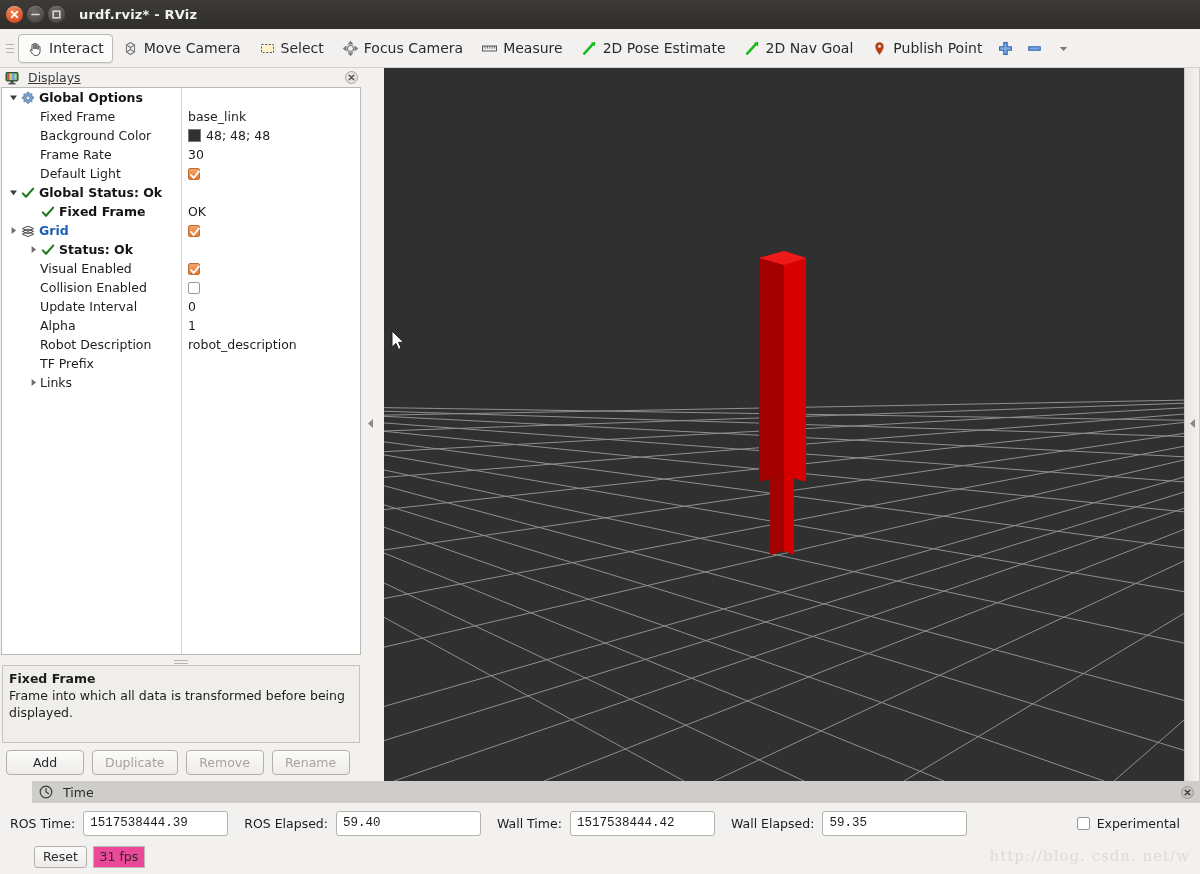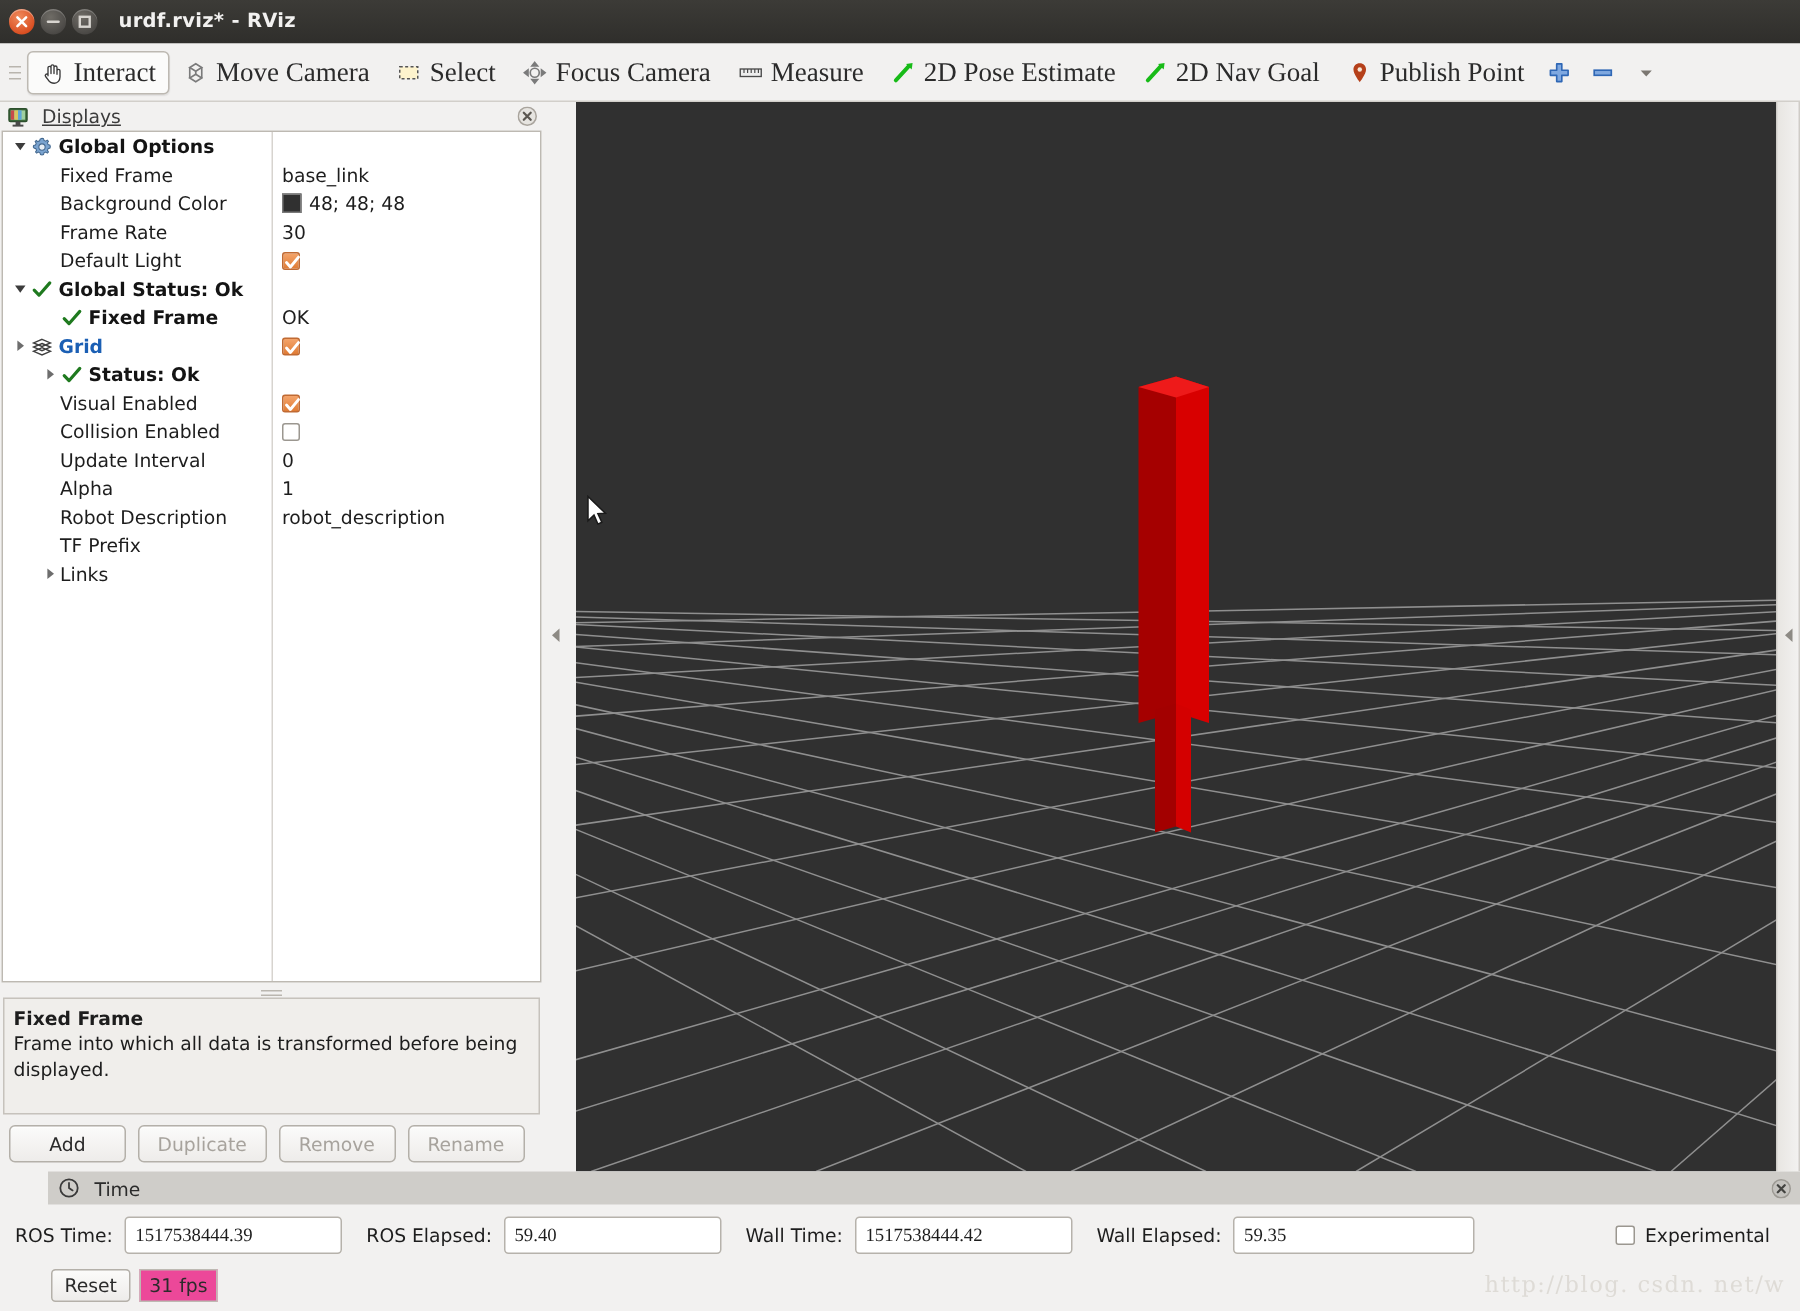--- a/index.html
+++ b/index.html
@@ -33,21 +33,21 @@
     position:absolute; left:0; top:29px; width:1200px; height:39px;
     background:#f2f1f0; border-bottom:1px solid #d2cfca;
     display:flex; align-items:center;
   }
   .tb-grip { width:12px; height:22px; margin:0 2px 0 4px; flex:none;
              display:flex; flex-direction:column; justify-content:center; gap:3px; }
   .tb-grip i { display:block; height:1px; background:#b9b5ae; margin:0 2px; }
   .tb-item {
     display:flex; align-items:center; gap:5px; height:29px;
     padding:0 8px; border-radius:4px; border:1px solid transparent;
-    color:#2b2b2b; font-size:18px; white-space:nowrap; cursor:default;font-family:Liberation Serif, serif;
+    color:#2b2b2b; font-size:14px; white-space:nowrap; cursor:default;
   }
   .tb-item.active { background:#fbfbfa; border:1px solid #bdb9b2;
                     box-shadow:0 1px 1px rgba(0,0,0,.08); }
   .tb-icon { width:17px; height:17px; flex:none; display:block; }
   .tb-plain { padding:0 5px; }
 
   
   .displays {
     position:absolute; left:0; top:68px; width:362px; height:713px;
     background:#f2f1f0; display:flex; flex-direction:column;
@@ -115,21 +115,21 @@
   
   .timepanel { position:absolute; left:0; top:781px; width:1200px; height:93px; background:#f2f1f0; }
   .time-head { height:22px; background:#cfcdc9; display:flex; align-items:center; padding:0 6px;margin-left:32px; }
   .time-head .th-title { margin-left:6px; font-size:12.5px; color:#2b2b2b; }
   .time-head .th-close { margin-left:auto; width:13px; height:13px; }
   .time-fields { height:40px; display:flex; align-items:center; padding:0 10px; gap:8px; }
   .tf-label { font-size:12.5px; color:#1d1d1d; white-space:nowrap; }
   .tf-input {
     height:25px; border:1px solid #b6b2ab; border-radius:3px; background:#fff;
     font-size:12.5px; color:#1d1d1d; padding:0 6px; display:flex; align-items:center;
-    font-family:Liberation Serif, serif;
+    font-family:Liberation Mono, monospace;
   }
   .chk-exp { margin-left:auto; display:flex; align-items:center; gap:7px; padding-right:10px; }
   .chk-box { width:13px; height:13px; border:1px solid #9b9790; background:#fff; border-radius:2px; }
   .statusbar { height:27px; display:flex; align-items:center; gap:6px; padding:0 4px; position:relative;margin-left:30px; }
   .reset-btn { height:22px; padding:0 8px; border:1px solid #b4b0a9; border-radius:3px;
                background:linear-gradient(to bottom,#fbfbfa,#eeecea); font-size:12.5px;
                display:flex; align-items:center; }
   .status-text { flex:1 1 auto; height:22px; border:1px solid #ddd9d4; background:#f4f3f1;
                  display:flex; align-items:center; padding:0 6px; font-size:12.5px;
                  color:#1d1d1d; overflow:hidden; white-space:nowrap; }
@@ -622,21 +622,21 @@
       <span class="tf-label">ROS Time:</span>
       <span class="tf-input" style="width:145px;">1517538444.39</span>
 
       <span class="tf-label" style="margin-left:8px;">ROS Elapsed:</span>
       <span class="tf-input" style="width:145px;">59.40</span>
 
       <span class="tf-label" style="margin-left:8px;">Wall Time:</span>
       <span class="tf-input" style="width:145px;">1517538444.42</span>
 
       <span class="tf-label" style="margin-left:8px;">Wall Elapsed:</span>
-      <span class="tf-input" style="width:161px;">59.35</span>
+      <span class="tf-input" style="width:145px;">59.35</span>
 
       <span class="chk-exp">
         <span class="chk-box"></span>
         <span class="tf-label">Experimental</span>
       </span>
     </div>
 
     <div class="statusbar">
       <div class="reset-btn">Reset</div>
       <div class="fps">31 fps</div>

